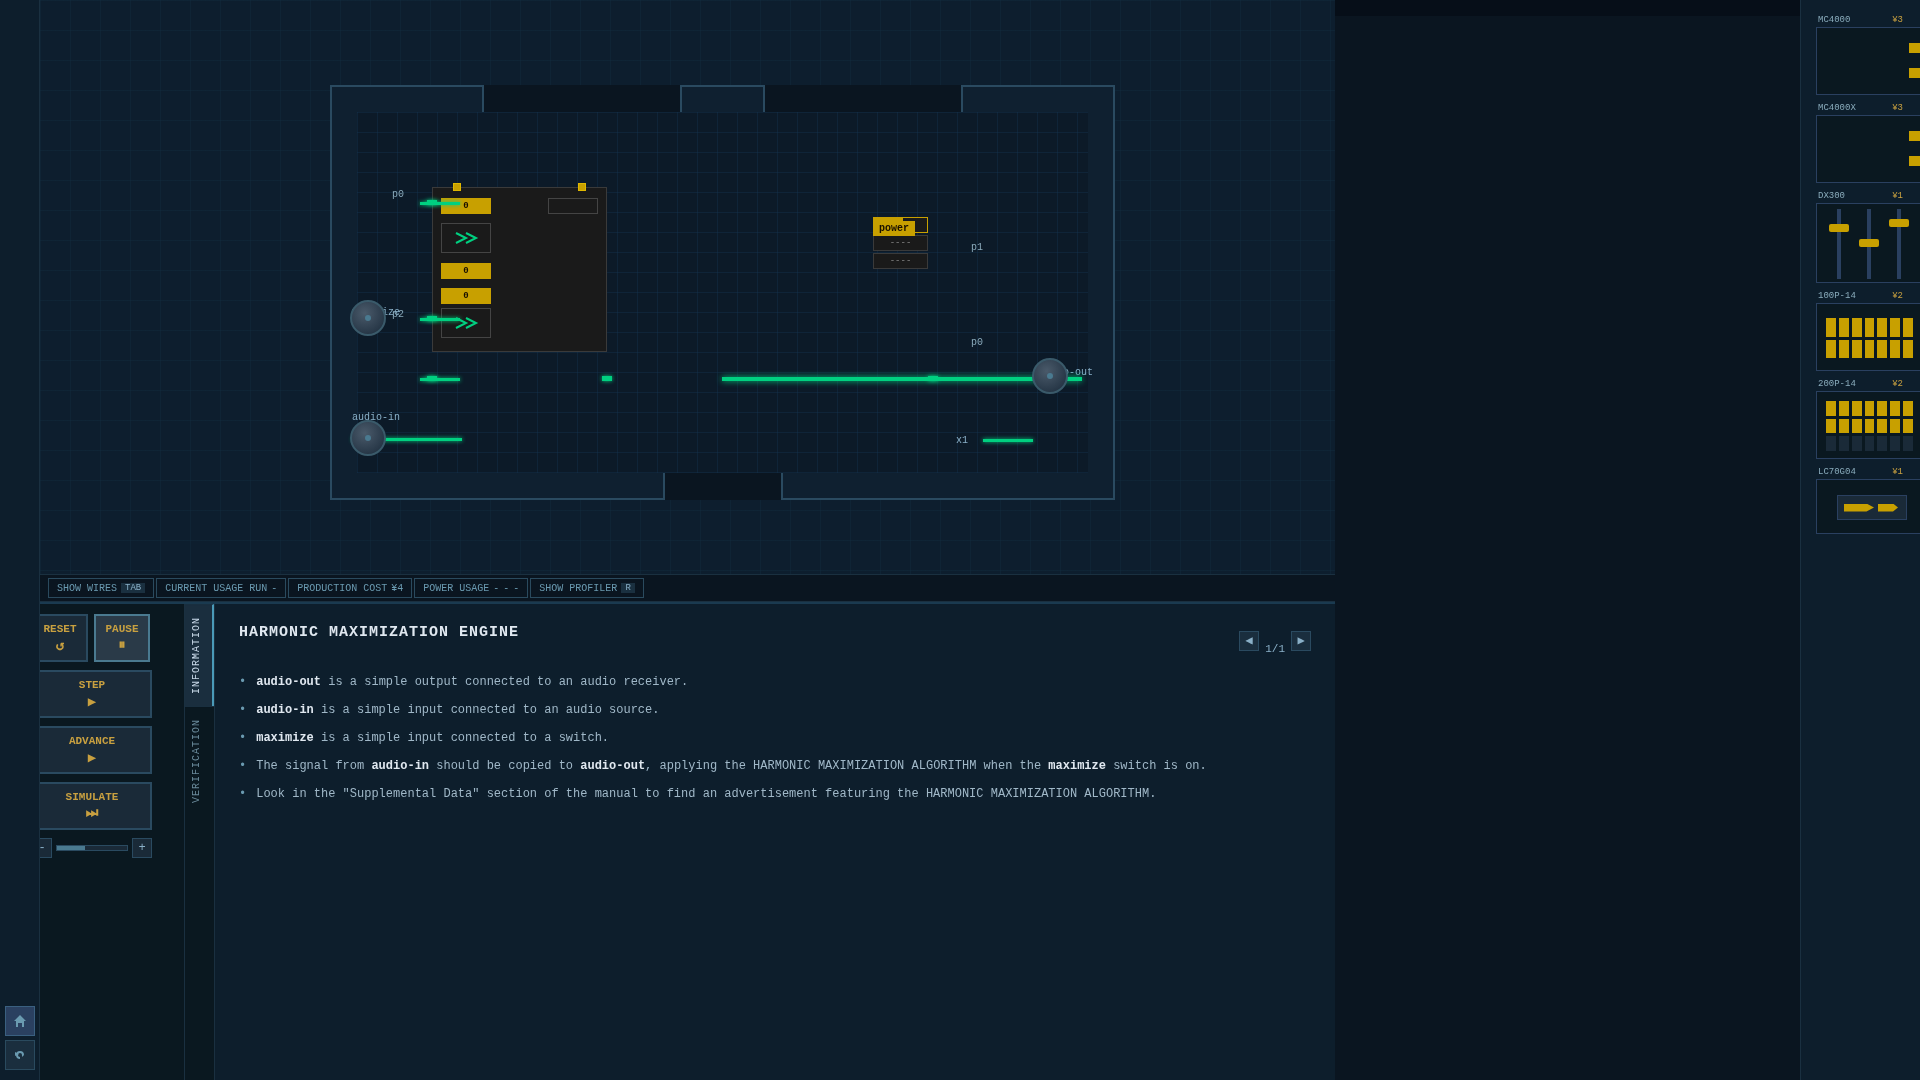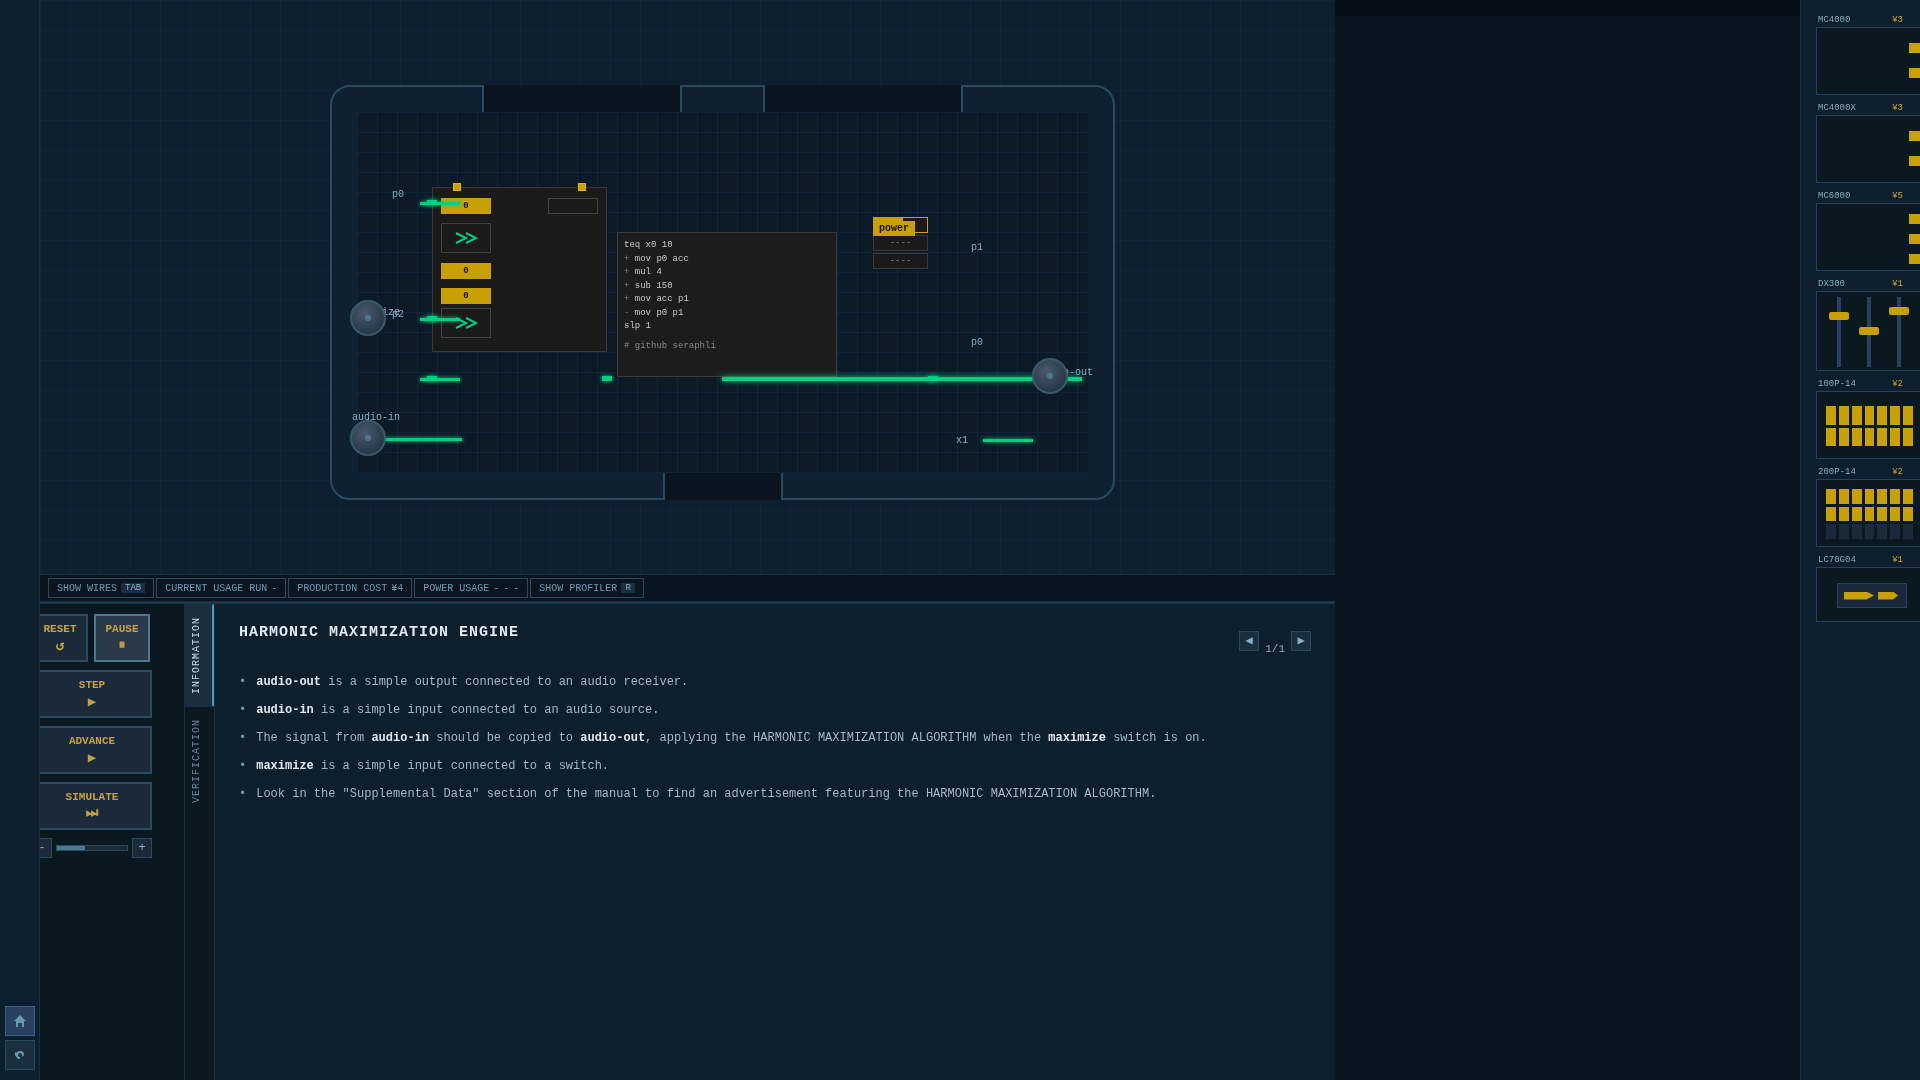--- a/index.html
+++ b/index.html
@@ -73,21 +73,21 @@
 
     
     .circuit-board {
       position: absolute;
       left: 290px;
       top: 85px;
       width: 785px;
       height: 415px;
       background: #0f2030;
       border: 2px solid #2a4a60;
-      border-radius: 20px;
+      border-radius: 0;
     }
     .circuit-board-inner {
       position: absolute;
       left: 25px;
       top: 25px;
       right: 25px;
       bottom: 25px;
       background: #0c1a28;
       background-image:
         linear-gradient(rgba(20,50,80,0.4) 1px, transparent 1px),
@@ -497,30 +497,20 @@
       <div style="position:absolute;left:8px;top:75px;width:50px;height:16px;background:#c8a000;display:flex;align-items:center;justify-content:center;font-size:9px;font-weight:bold;color:#1a1000;">0</div>
       <div style="position:absolute;right:8px;top:10px;width:50px;height:16px;background:#1a1a1a;border:1px solid #444;display:flex;align-items:center;justify-content:center;font-size:9px;color:#888;"></div>
       <div style="position:absolute;left:8px;top:100px;width:50px;height:16px;background:#c8a000;display:flex;align-items:center;justify-content:center;font-size:9px;font-weight:bold;color:#1a1000;">0</div>
       <div style="position:absolute;left:8px;top:120px;width:50px;height:30px;background:#1a1a1a;border:1px solid #444;display:flex;align-items:center;justify-content:center;">
         <svg width="30" height="20" viewBox="0 0 30 20">
             <path d="M5 5 L15 10 L5 15 M15 5 L25 10 L15 15" stroke="#00d080" stroke-width="2" fill="none"></path>
           </svg>
       </div>
     </div>
 
-    <div class="code-box">
-      <div>teq x0 10</div>
-      <div><span style="color:#6a8a9a">+</span> mov p0 acc</div>
-      <div><span style="color:#6a8a9a">+</span> mul 4</div>
-      <div><span style="color:#6a8a9a">+</span> sub 150</div>
-      <div><span style="color:#6a8a9a">+</span> mov acc p1</div>
-      <div><span style="color:#c85050">-</span> mov p0 p1</div>
-      <div>slp 1</div>
-      <div style="margin-top:6px;" class="comment"># github seraphli</div>
-    </div>
 
     <div style="position:absolute;right:185px;top:130px;display:flex;flex-direction:column;gap:2px;width:55px;">
       <div class="signal-box">acc</div>
       <div class="signal-val">0</div>
       <div class="signal-box" style="margin-top:4px;">state</div>
       <div class="signal-dashes">----</div>
       <div class="signal-box" style="margin-top:4px;">power</div>
       <div class="signal-dashes">----</div>
     </div>
 
@@ -637,24 +627,24 @@
       </div>
     </div>
 
     <div class="info-bullet">
       <span><span class="bold-term">audio-out</span> is a simple output connected to an audio receiver.</span>
     </div>
     <div class="info-bullet">
       <span><span class="bold-term">audio-in</span> is a simple input connected to an audio source.</span>
     </div>
     <div class="info-bullet">
+      <span><span class="bold-term">maximize</span> is a simple input connected to a switch.</span>
+    </div>
+    <div class="info-bullet">
       <span>The signal from <span class="bold-term">audio-in</span> should be copied to <span class="bold-term">audio-out</span>, applying the HARMONIC MAXIMIZATION ALGORITHM when the <span class="bold-term">maximize</span> switch is on.</span>
-    </div>
-    <div class="info-bullet">
-      <span><span class="bold-term">maximize</span> is a simple input connected to a switch.</span>
     </div>
     <div class="info-bullet">
       <span>Look in the "Supplemental Data" section of the manual to find an advertisement featuring the HARMONIC MAXIMIZATION ALGORITHM.</span>
     </div>
   </div>
 
 </div>
 
 <div class="right-sidebar">
 
@@ -673,31 +663,20 @@
     <div class="module-header">
       <span>MC4000X</span>
       <span class="module-cost">¥3</span>
     </div>
     <div class="module-preview">
       <div style="position:absolute;right:0;top:15px;width:14px;height:10px;background:#c8a000;"></div>
       <div style="position:absolute;right:0;top:40px;width:14px;height:10px;background:#c8a000;"></div>
     </div>
   </div>
 
-  <div class="module-item">
-    <div class="module-header">
-      <span>MC6000</span>
-      <span class="module-cost">¥5</span>
-    </div>
-    <div class="module-preview">
-      <div style="position:absolute;right:0;top:10px;width:14px;height:10px;background:#c8a000;"></div>
-      <div style="position:absolute;right:0;top:30px;width:14px;height:10px;background:#c8a000;"></div>
-      <div style="position:absolute;right:0;top:50px;width:14px;height:10px;background:#c8a000;"></div>
-    </div>
-  </div>
 
   <div class="module-item">
     <div class="module-header">
       <span>DX300</span>
       <span class="module-cost">¥1</span>
     </div>
     <div class="module-preview" style="height:80px;">
 
       <div style="position:absolute;left:20px;top:5px;width:4px;height:70px;background:#2a4060;"></div>
       <div style="position:absolute;left:20px;top:20px;width:20px;height:8px;background:#c8a000;border-radius:2px;margin-left:-8px;"></div>

